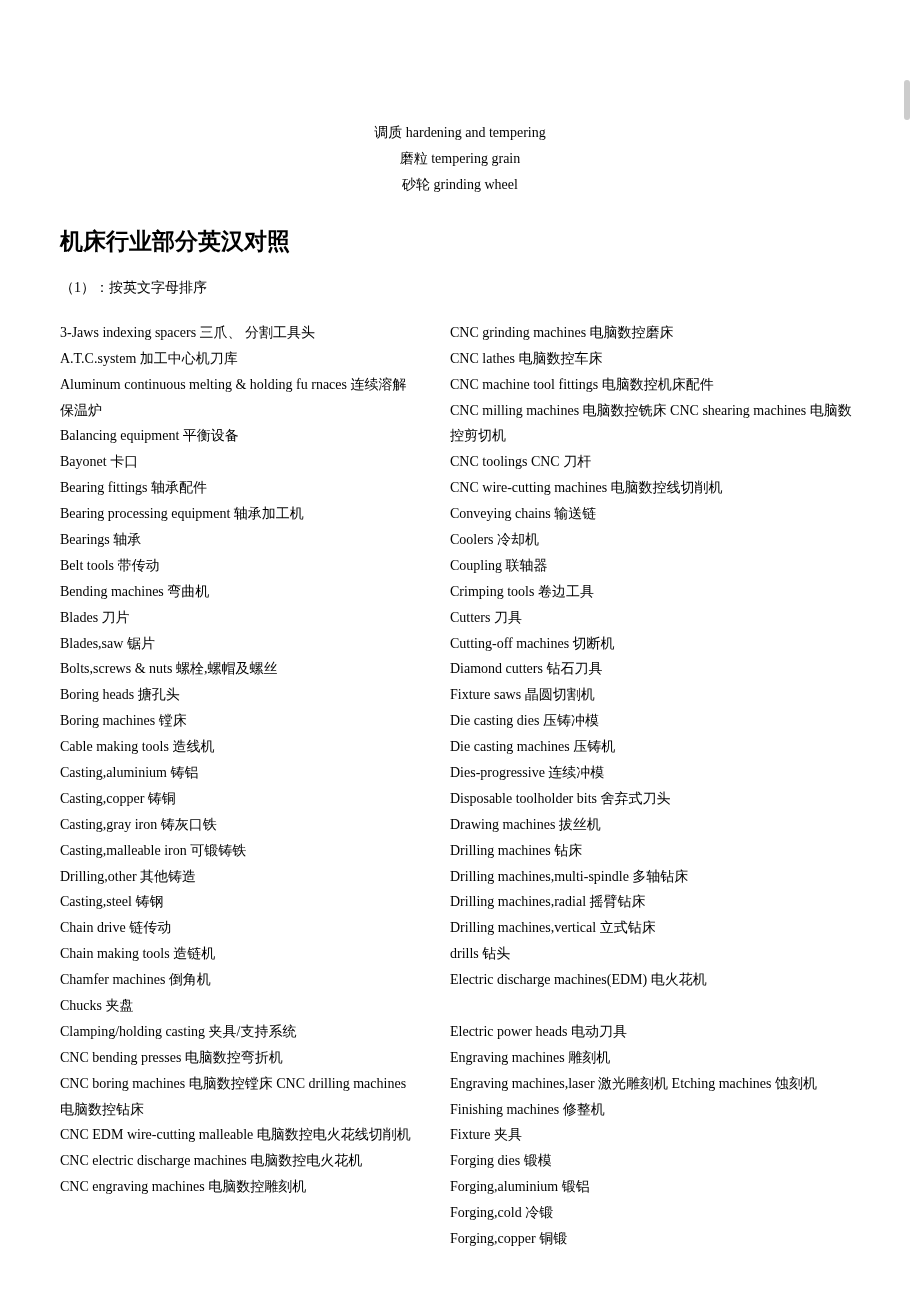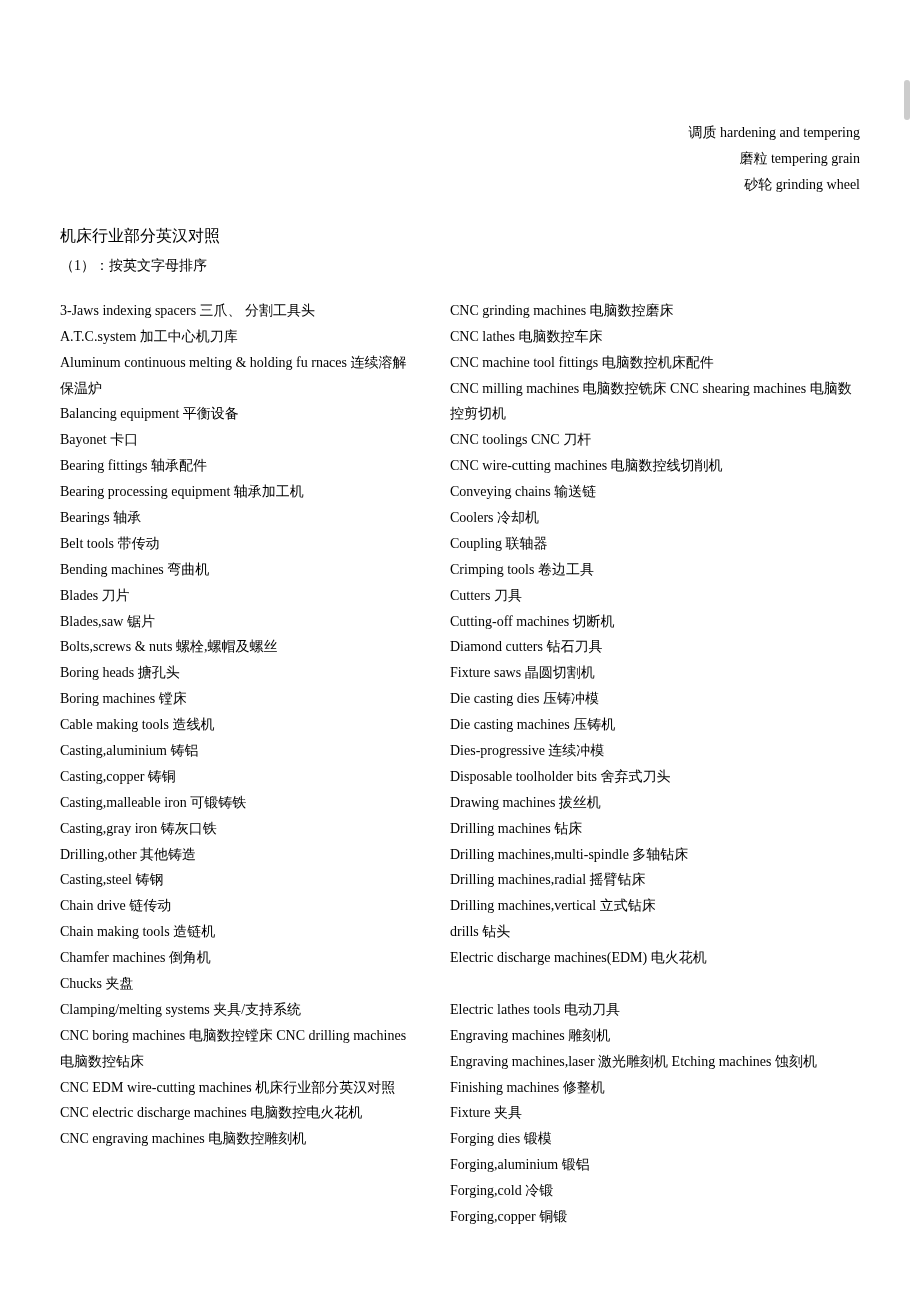--- a/index.html
+++ b/index.html
@@ -16,28 +16,28 @@
       min-height: 1301px;
       position: relative;
     }
     .page {
       width: 920px;
       min-height: 1301px;
       padding: 120px 60px 80px 60px;
       position: relative;
     }
     .top-section {
-      text-align: right;
+      text-align: center;
       margin-bottom: 28px;
       line-height: 1.8;
     }
     .section-title {
-      font-size: 16px;
-      font-weight: normal;
-      margin-bottom: 6px;
+      font-size: 23px;
+      font-weight: bold;
+      margin-bottom: 18px;
     }
     .content-wrapper {
       display: flex;
       gap: 0;
     }
     .left-col {
       width: 380px;
       flex-shrink: 0;
       padding-right: 20px;
     }
@@ -92,31 +92,32 @@
       <div class="entry">Belt tools 带传动</div>
       <div class="entry">Bending machines 弯曲机</div>
       <div class="entry">Blades 刀片</div>
       <div class="entry">Blades,saw 锯片</div>
       <div class="entry">Bolts,screws &amp; nuts 螺栓,螺帽及螺丝</div>
       <div class="entry">Boring heads 搪孔头</div>
       <div class="entry">Boring machines 镗床</div>
       <div class="entry">Cable making tools 造线机</div>
       <div class="entry">Casting,aluminium 铸铝</div>
       <div class="entry">Casting,copper 铸铜</div>
+      <div class="entry">Casting,gray iron 铸灰口铁</div>
       <div class="entry">Casting,malleable iron 可锻铸铁</div>
-      <div class="entry">Casting,gray iron 铸灰口铁</div>
       <div class="entry">Drilling,other 其他铸造</div>
       <div class="entry">Casting,steel 铸钢</div>
       <div class="entry">Chain drive 链传动</div>
       <div class="entry">Chain making tools 造链机</div>
       <div class="entry">Chamfer machines 倒角机</div>
       <div class="entry">Chucks 夹盘</div>
-      <div class="entry">Clamping/melting systems 夹具/支持系统</div>
+      <div class="entry">Clamping/holding casting 夹具/支持系统</div>
+      <div class="entry">CNC bending presses 电脑数控弯折机</div>
       <div class="entry">CNC boring machines 电脑数控镗床 CNC drilling machines 电脑数控钻床</div>
-      <div class="entry">CNC EDM wire-cutting machines 机床行业部分英汉对照</div>
+      <div class="entry">CNC EDM wire-cutting malleable 电脑数控电火花线切削机</div>
       <div class="entry">CNC electric discharge machines 电脑数控电火花机</div>
       <div class="entry">CNC engraving machines 电脑数控雕刻机</div>
     </div>
 
     <div class="right-col">
       <div class="entry">CNC grinding machines 电脑数控磨床</div>
       <div class="entry">CNC lathes 电脑数控车床</div>
       <div class="entry">CNC machine tool fittings 电脑数控机床配件</div>
       <div class="entry">CNC milling machines 电脑数控铣床 CNC shearing machines 电脑数控剪切机</div>
       <div class="entry">CNC toolings CNC 刀杆</div>
@@ -134,21 +135,21 @@
       <div class="entry">Dies-progressive 连续冲模</div>
       <div class="entry">Disposable toolholder bits 舍弃式刀头</div>
       <div class="entry">Drawing machines 拔丝机</div>
       <div class="entry">Drilling machines 钻床</div>
       <div class="entry">Drilling machines,multi-spindle 多轴钻床</div>
       <div class="entry">Drilling machines,radial 摇臂钻床</div>
       <div class="entry">Drilling machines,vertical 立式钻床</div>
       <div class="entry">drills 钻头</div>
       <div class="entry">Electric discharge machines(EDM) 电火花机</div>
       <div class="entry">&nbsp;</div>
-      <div class="entry">Electric lathes tools 电动刀具</div>
+      <div class="entry">Electric power heads 电动刀具</div>
       <div class="entry">Engraving machines 雕刻机</div>
       <div class="entry">Engraving machines,laser 激光雕刻机 Etching machines 蚀刻机</div>
       <div class="entry">Finishing machines 修整机</div>
       <div class="entry">Fixture 夹具</div>
       <div class="entry">Forging dies 锻模</div>
       <div class="entry">Forging,aluminium 锻铝</div>
       <div class="entry">Forging,cold 冷锻</div>
       <div class="entry">Forging,copper 铜锻</div>
 
     </div>

